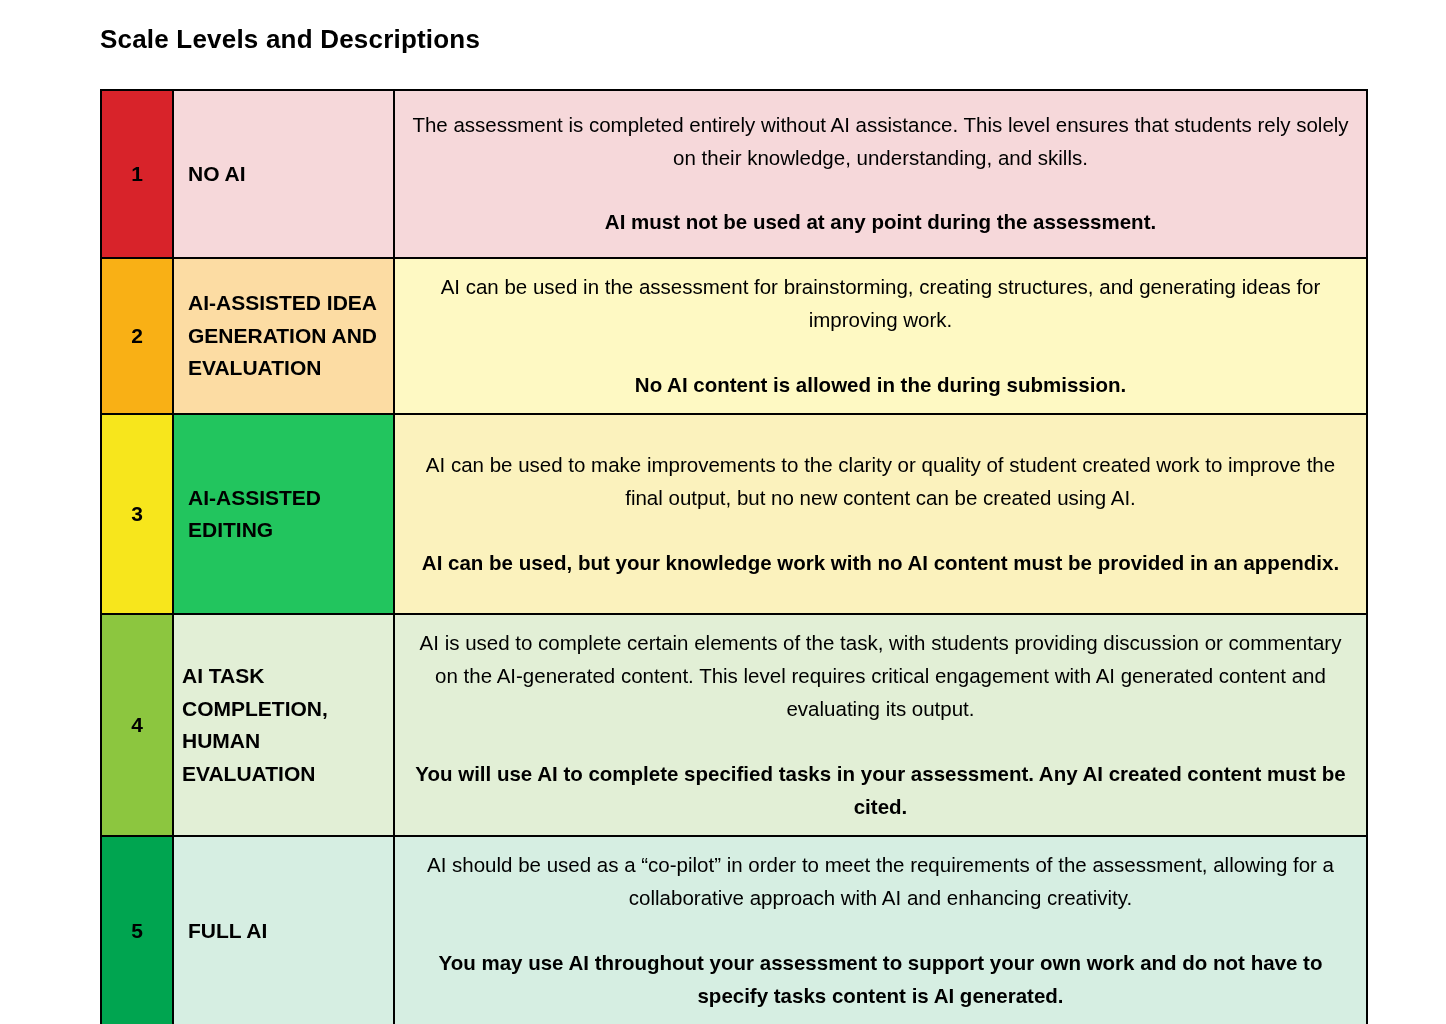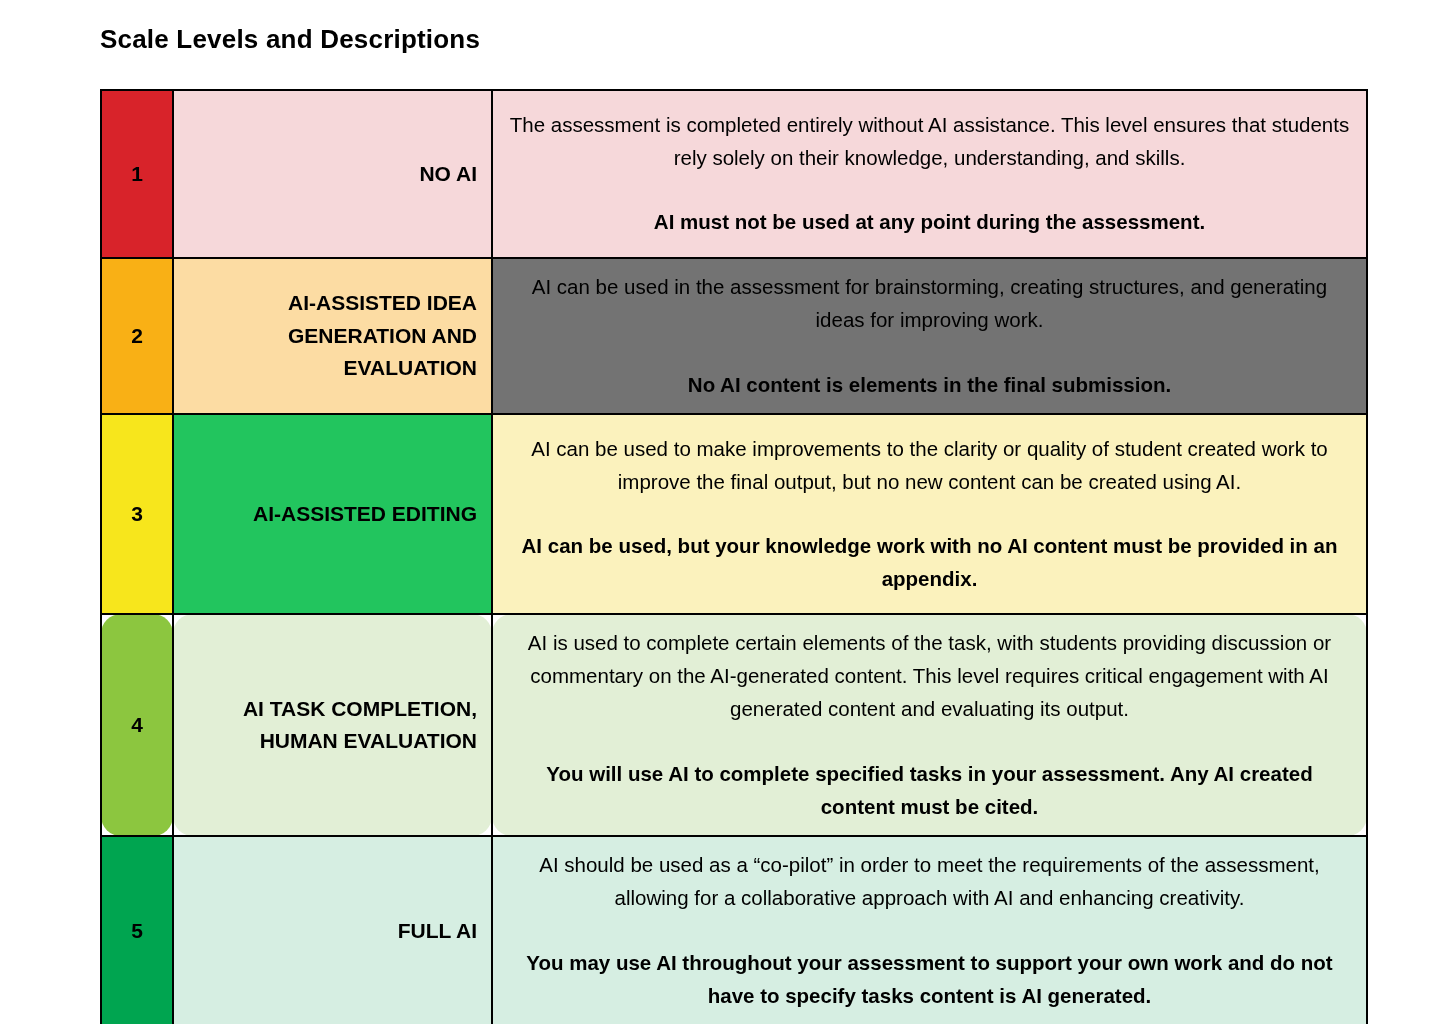--- a/index.html
+++ b/index.html
@@ -31,42 +31,42 @@
     border: 2px solid #000000;
     vertical-align: middle;
   }
   td.level-cell {
     width: 72px;
     text-align: center;
     font-weight: bold;
     font-size: 21px;
   }
   td.label-cell {
-    width: 319px;
-    text-align: right;
+    width: 221px;
+    text-align: left;
     font-weight: bold;
     font-size: 21px;
     padding: 6px 14px;
     line-height: 1.55;
   }
   td.desc-cell {
     text-align: center;
     font-size: 20.5px;
     padding: 12px 15px;
     line-height: 1.6;
   }
   td.desc-cell p { margin: 0; }
   td.desc-cell p.desc-bold {
     font-weight: bold;
     margin-top: 32px;
   }
   tr.r1 td { height: 168px; }
   tr.r2 td { height: 138px; }
   tr.r3 td { height: 200px; }
-  tr.r4 td { height: 196px; border-radius: 20px; }
+  tr.r4 td { height: 196px; }
   tr.r5 td { height: 180px; }
 </style>
 </head>
 <body>
 
 <div class="page">
 
   <h1 class="doc-heading">Scale Levels and Descriptions</h1>
 
   <table class="scale-table">
@@ -75,23 +75,23 @@
         <td class="level-cell" style="background-color: rgb(216, 35, 42);">1</td>
         <td class="label-cell" style="background-color: rgb(246, 216, 218);">NO AI</td>
         <td class="desc-cell" style="background-color: rgb(246, 216, 218);">
           <p class="desc-text">The assessment is completed entirely without AI assistance. This level ensures that students rely solely on their knowledge, understanding, and skills.</p>
           <p class="desc-bold">AI must not be used at any point during the assessment.</p>
         </td>
       </tr>
       <tr class="r2">
         <td class="level-cell" style="background-color: rgb(249, 176, 21);">2</td>
         <td class="label-cell" style="background-color: rgb(252, 220, 163);">AI-ASSISTED IDEA GENERATION AND EVALUATION</td>
-        <td class="desc-cell" style="background-color: #737373;">
+        <td class="desc-cell" style="background-color: #fef9c3;">
           <p class="desc-text">AI can be used in the assessment for brainstorming, creating structures, and generating ideas for improving work.</p>
-          <p class="desc-bold">No AI content is elements in the final submission.</p>
+          <p class="desc-bold">No AI content is allowed in the during submission.</p>
         </td>
       </tr>
       <tr class="r3">
         <td class="level-cell" style="background-color: rgb(247, 230, 28);">3</td>
         <td class="label-cell" style="background-color: #22c55e;">AI-ASSISTED EDITING</td>
         <td class="desc-cell" style="background-color: rgb(251, 242, 189); margin-top: 36px;">
           <p class="desc-text">AI can be used to make improvements to the clarity or quality of student created work to improve the final output, but no new content can be created using AI.</p>
           <p class="desc-bold">AI can be used, but your knowledge work with no AI content must be provided in an appendix.</p>
         </td>
       </tr>

